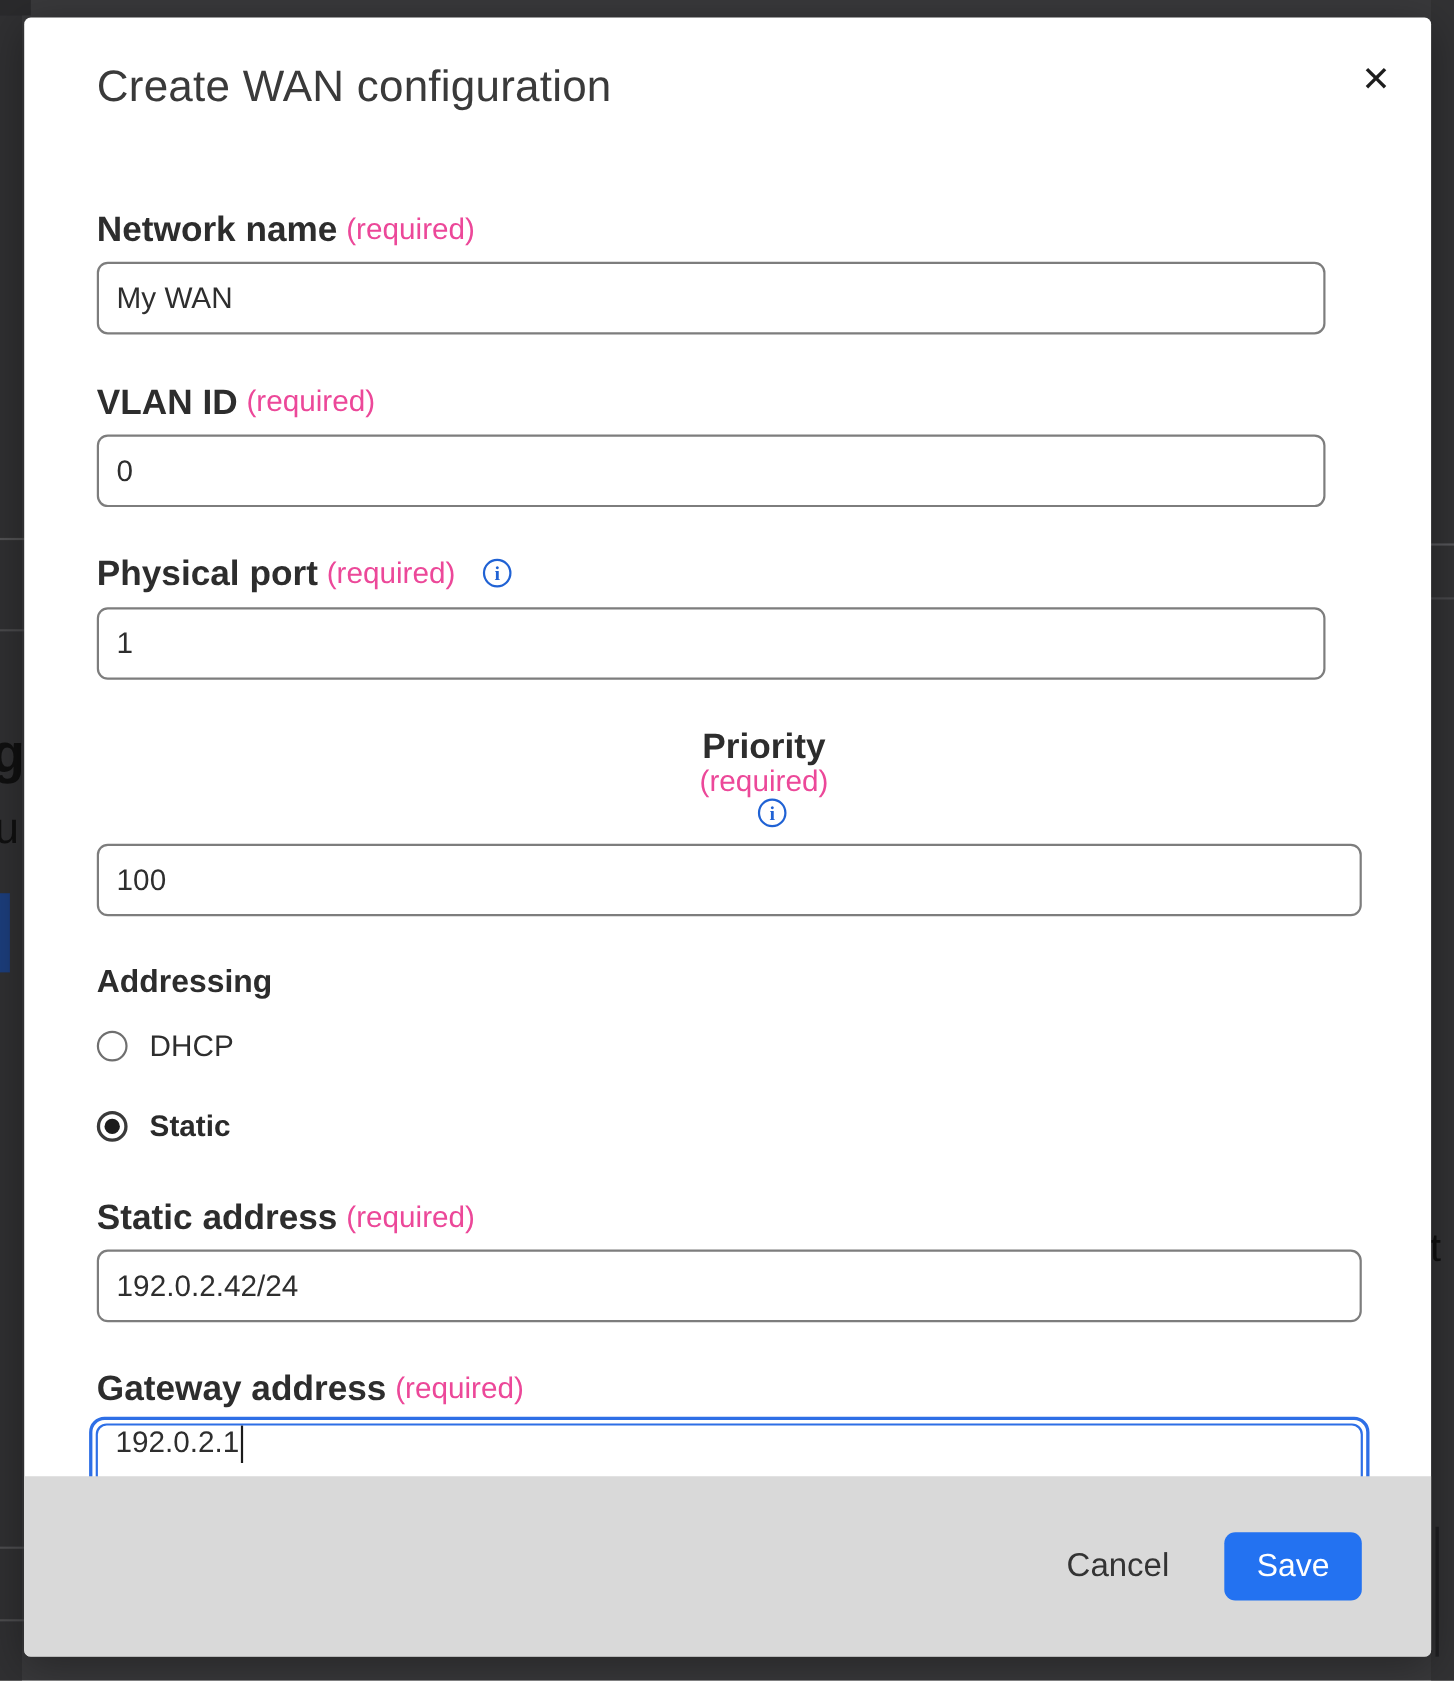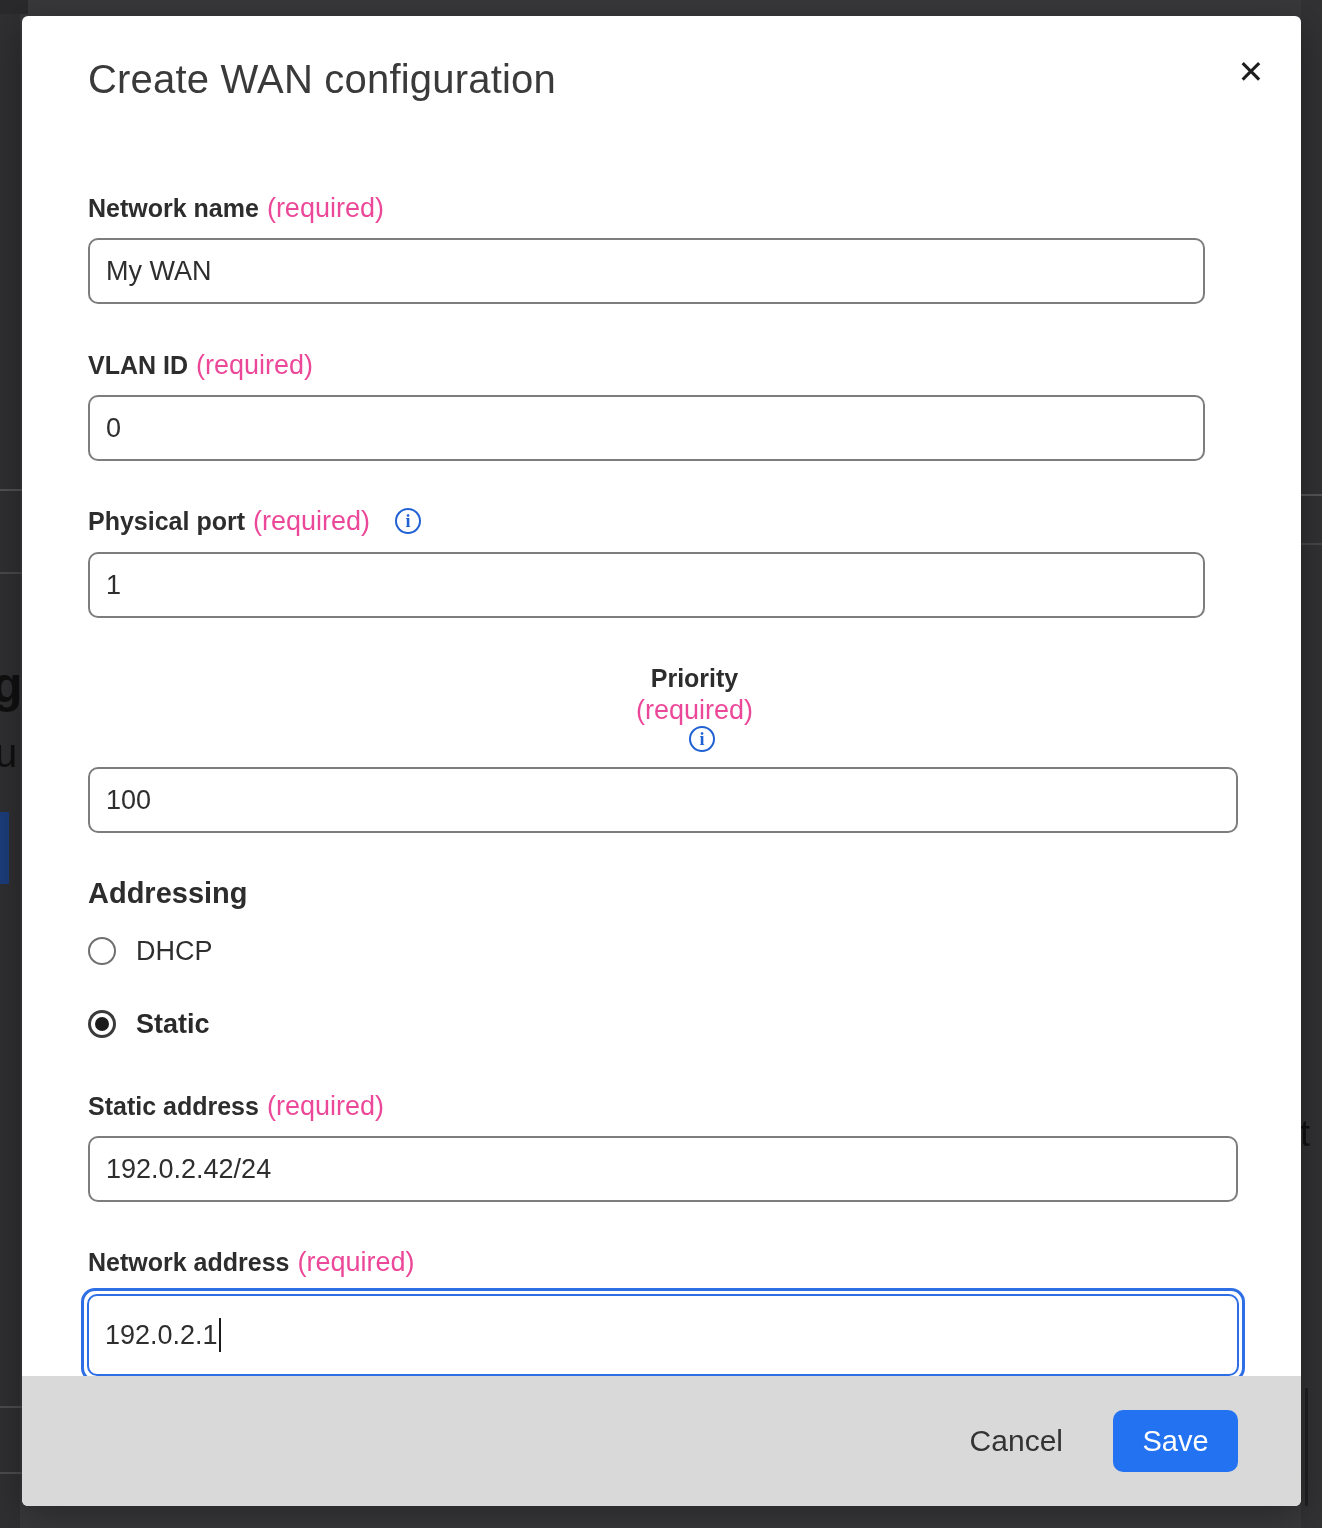--- a/index.html
+++ b/index.html
@@ -38,21 +38,21 @@
   .modal{position:absolute;left:22px;top:16px;width:1279px;height:1490px;background:#ffffff;
          border-radius:6px;z-index:10;box-shadow:0 8px 40px rgba(0,0,0,.35);}
   .modal-body{position:relative;width:100%;height:100%;padding:38px 0 0 66px;}
   .close-btn{position:absolute;top:36px;right:30px;width:40px;height:40px;background:none;border:none;
              cursor:pointer;display:flex;align-items:center;justify-content:center;}
   .close-btn span{font-size:32px;color:#1d1d1d;line-height:1;}
   h1.title{font-size:40px;font-weight:400;color:#3a3a3a;line-height:50px;margin-bottom:88px;letter-spacing:.2px;}
 
   .label-row{display:flex;align-items:center;gap:8px;line-height:32px;margin-bottom:14px;}
   .label-row.nogap{gap:0;}
-  .lbl{font-size:25px;font-weight:700;color:#2d2d2d;}
+  .lbl{font-size:32px;font-weight:700;color:#2d2d2d;}
   .req{font-size:27px;font-weight:400;color:#ec4899;}
   .info{width:26px;height:26px;border:2px solid var(--info-blue);border-radius:50%;color:var(--info-blue);
         display:inline-flex;align-items:center;justify-content:center;font-family:"Liberation Serif",serif;
         font-size:18px;font-weight:700;margin-left:17px;flex:none;}
   .label-row.nogap .info{margin-left:15px;}
 
   .tinput{display:block;height:66px;border:2px solid #7d7d7d;border-radius:10px;background:#fff;
           font-family:"Liberation Sans",sans-serif;font-size:27px;color:#2e2e2e;padding:0 16px;outline:none;}
   .w1{width:1117px;}
   .w2{width:1150px;}
@@ -72,25 +72,25 @@
   .radio-row{display:flex;align-items:center;gap:20px;height:28px;cursor:pointer;}
   .radio-row + .radio-row{margin-top:45px;}
   .radio{width:28px;height:28px;border-radius:50%;border:2px solid #6f6f6f;background:#fff;flex:none;
          display:flex;align-items:center;justify-content:center;}
   .radio.selected{border:3px solid #3a3a3a;}
   .radio .dot{width:14px;height:14px;border-radius:50%;background:#1c1c1c;}
   .radio-label{font-size:27px;color:#2e2e2e;}
   .radio-label.bold{font-weight:700;color:#2a2a2a;}
 
   .focus-wrap{width:1164px;border:3px solid var(--focus-blue);border-radius:14px;padding:3px;background:#fff;margin-left:-7px;}
-  .tinput.focused{width:100%;height:82px;border:2px solid var(--focus-blue);border-radius:10px;
-                  display:flex;align-items:center;}
+  .tinput.focused{width:100%;height:58px;border:2px solid var(--focus-blue);border-radius:10px;
+                  display:flex;}
   .caret{display:inline-block;width:2px;height:34px;background:#1b1b1b;margin-left:1px;vertical-align:middle;}
 
-  .footer{position:absolute;left:0;bottom:0;width:100%;height:130px;background:var(--footer-gray);
+  .footer{position:absolute;left:0;bottom:0;width:100%;height:164px;background:var(--footer-gray);
           border-radius:0 0 6px 6px;display:flex;align-items:center;justify-content:flex-end;
           padding-right:63px;gap:46px;}
   .btn-cancel{background:none;border:none;font-family:"Liberation Sans",sans-serif;font-size:30px;color:#333;
               cursor:pointer;padding:10px 4px;}
   .btn-save{width:125px;height:62px;background:var(--accent-blue);border:none;border-radius:10px;
             font-family:"Liberation Sans",sans-serif;font-size:29px;color:#fff;cursor:pointer;}
 </style>
 </head>
 <body>
 
@@ -173,21 +173,21 @@
       <div class="group g5">
         <div class="label-row">
           <span class="lbl">Static address</span>
           <span class="req">(required)</span>
         </div>
         <input class="tinput w2" value="192.0.2.42/24" style="">
       </div>
 
       <div class="group g6">
         <div class="label-row">
-          <span class="lbl">Network address</span>
+          <span class="lbl">Gateway address</span>
           <span class="req">(required)</span>
         </div>
         <div class="focus-wrap">
           <div class="tinput focused" role="textbox">
             <span class="val">192.0.2.1</span>
               <span class="caret"></span>
           </div>
         </div>
       </div>
 

